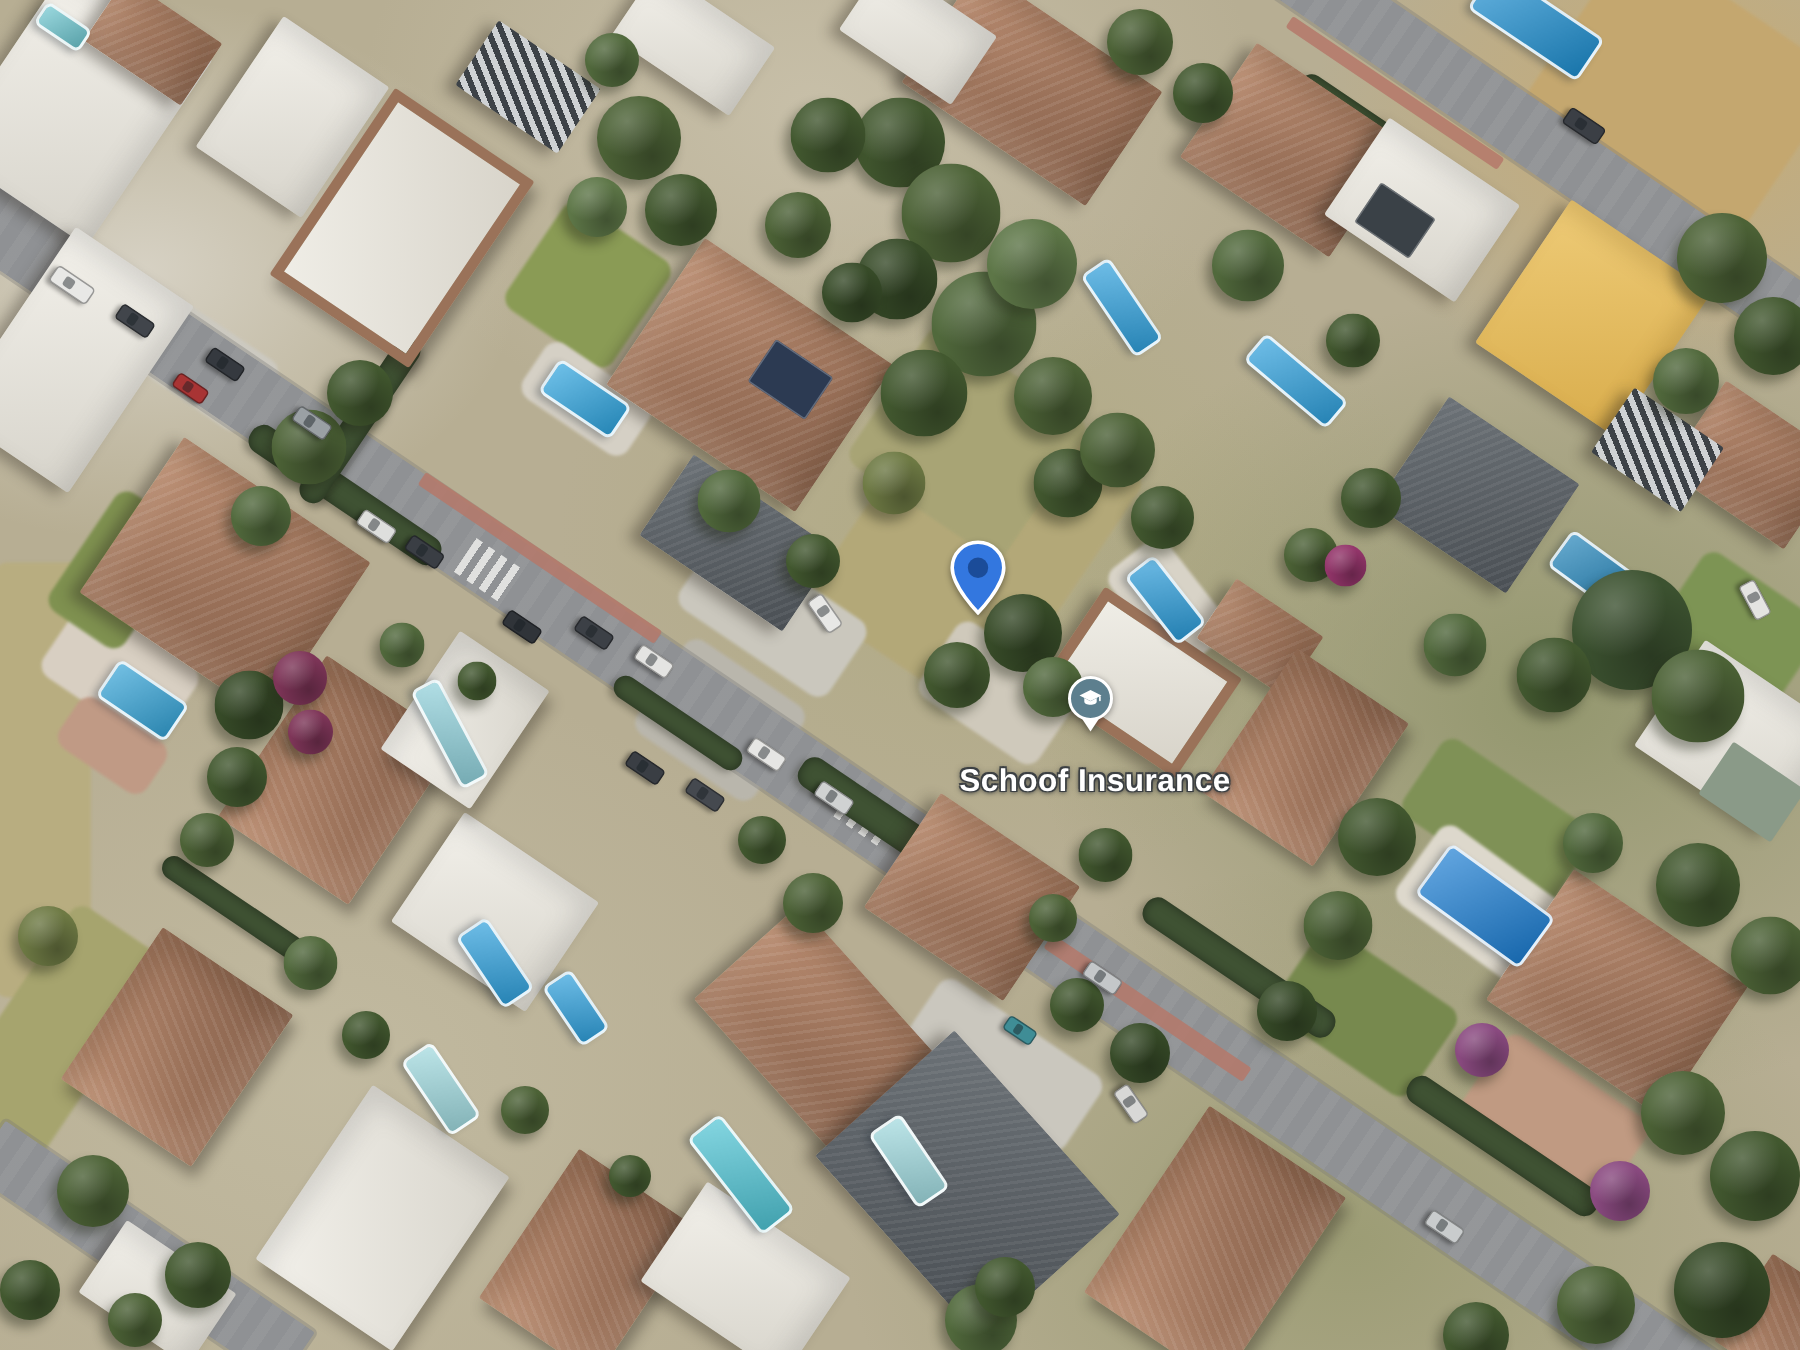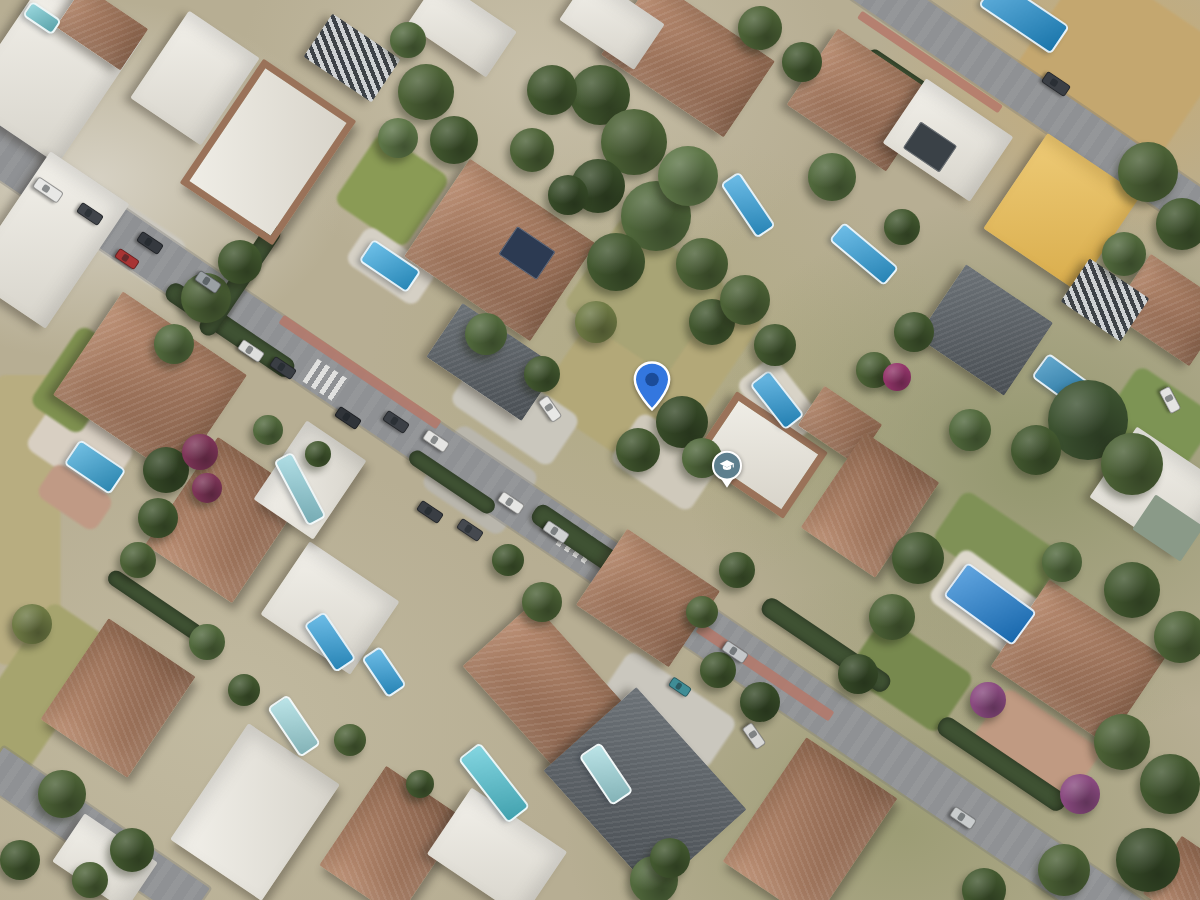--- a/index.html
+++ b/index.html
@@ -298,20 +298,21 @@
     <div class="poi-circle" id="poiCircle" style="background: rgb(93, 127, 142);">
       <svg width="16" height="16" viewBox="0 0 24 24">
         <path fill="#ffffff" d="M12 3.5 L23 9 L12 14.5 L1 9 Z"></path>
         <path fill="#ffffff" d="M5.8 11.6 V15.4 C5.8 17.1 8.6 18.4 12 18.4 C15.4 18.4 18.2 17.1 18.2 15.4 V11.6 L12 14.7 Z"></path>
         <rect fill="#ffffff" x="20.6" y="9.6" width="1.6" height="5.2" rx="0.8"></rect>
       </svg>
     </div>
     <div class="poi-tail"></div>
   </div>
 
+  <div class="poi-label" id="poiLabel" style="left: 730px; top: 521px;">Schoof Insurance</div>
 
   <div class="pin" id="pin" style="left: 652px; top: 415px;">
     <svg width="38" height="50" viewBox="0 0 38 50">
       <path id="pinBody" d="M19 1.5 C9.3 1.5 1.8 9 1.8 18.5 C1.8 31 19 48.5 19 48.5 C19 48.5 36.2 31 36.2 18.5 C36.2 9 28.7 1.5 19 1.5 Z" fill="#3377DF" stroke="#ffffff" stroke-width="2.4"></path>
       <circle id="pinDot" cx="19" cy="18.5" r="6.8" fill="#1B4C99"></circle>
     </svg>
   </div>
 
 </div>
 

